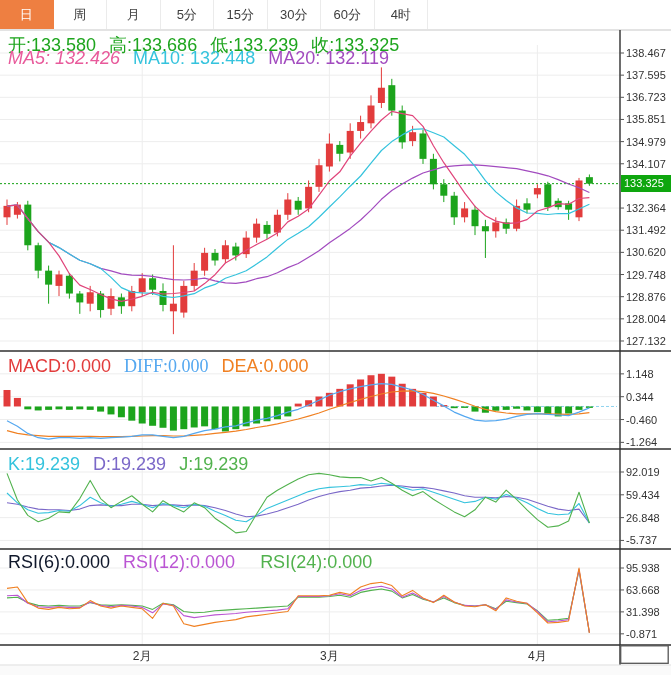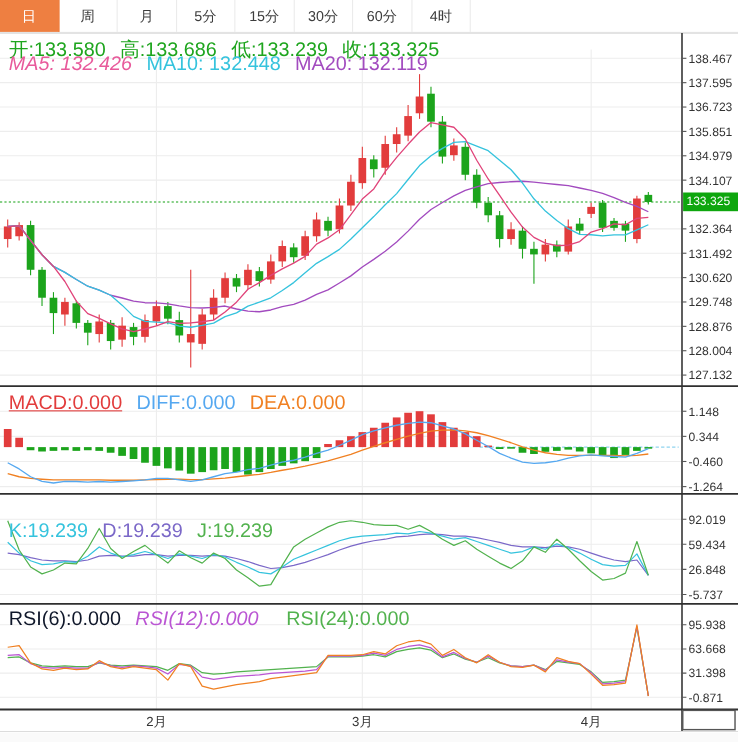--- a/index.html
+++ b/index.html
@@ -303,18 +303,18 @@
       <text x="626" y="615.8872" font-size="11" fill="#333333" font-family="&quot;Liberation Sans&quot;,sans-serif" text-anchor="start">31.398</text>
       <line x1="620" y1="633.83012" x2="624" y2="633.83012" stroke="#555" stroke-width="1"></line>
       <text x="626" y="637.83012" font-size="11" fill="#333333" font-family="&quot;Liberation Sans&quot;,sans-serif" text-anchor="start">-0.871</text>
       <text x="142.20000000000002" y="660" font-size="12" fill="#333333" font-family="&quot;Liberation Sans&quot;,sans-serif" text-anchor="middle">2月</text>
       <text x="329.40000000000003" y="660" font-size="12" fill="#333333" font-family="&quot;Liberation Sans&quot;,sans-serif" text-anchor="middle">3月</text>
       <text x="537.4" y="660" font-size="12" fill="#333333" font-family="&quot;Liberation Sans&quot;,sans-serif" text-anchor="middle">4月</text>
     </svg>
 
   <div class="legend" style="top:33px;color:#1ea51e;"><span>开:133.580</span><span>高:133.686</span><span>低:133.239</span><span>收:133.325</span></div>
   <div class="legend" style="top:48px;"><span style="color: rgb(232, 90, 155); font-style: italic;">MA5: 132.426</span><span style="color: rgb(53, 195, 221);">MA10: 132.448</span><span style="color: rgb(162, 75, 191); text-align: right;">MA20: 132.119</span></div>
-  <div class="legend" style="top:356px;"><span style="color: rgb(226, 60, 60); text-decoration: underline;">MACD:0.000</span><span style="color: rgb(85, 168, 240);">DIFF:0.000</span><span style="color: rgb(240, 128, 34);">DEA:0.000</span></div>
-  <div class="legend" style="top:472px;text-align:center;"><span style="color: rgb(53, 195, 221);">K:19.239</span><span style="color: rgb(123, 104, 200);">D:19.239</span><span style="color: rgb(82, 178, 78);">J:19.239</span></div>
-  <div class="legend" style="top:552px;"><span style="color: #0f172a;">RSI(6):0.000</span><span style="color: rgb(186, 85, 211); font-style: italic;">RSI(12):0.000</span><span style="color: rgb(82, 178, 78); padding-left: 12px;">RSI(24):0.000</span></div>
+  <div class="legend" style="top:356px;"><span style="color: rgb(226, 60, 60);">MACD:0.000</span><span style="color: rgb(85, 168, 240); font-family: Liberation Serif, serif;">DIFF:0.000</span><span style="color: rgb(240, 128, 34);">DEA:0.000</span></div>
+  <div class="legend" style="top:454px;text-align:center;"><span style="color: rgb(53, 195, 221);">K:19.239</span><span style="color: rgb(123, 104, 200);">D:19.239</span><span style="color: rgb(82, 178, 78);">J:19.239</span></div>
+  <div class="legend" style="top:552px;"><span style="color: #0f172a;">RSI(6):0.000</span><span style="color: rgb(186, 85, 211);">RSI(12):0.000</span><span style="color: rgb(82, 178, 78); padding-left: 12px;">RSI(24):0.000</span></div>
 
   <div class="price-badge">133.325</div>
 </div>
 
 </body></html>

